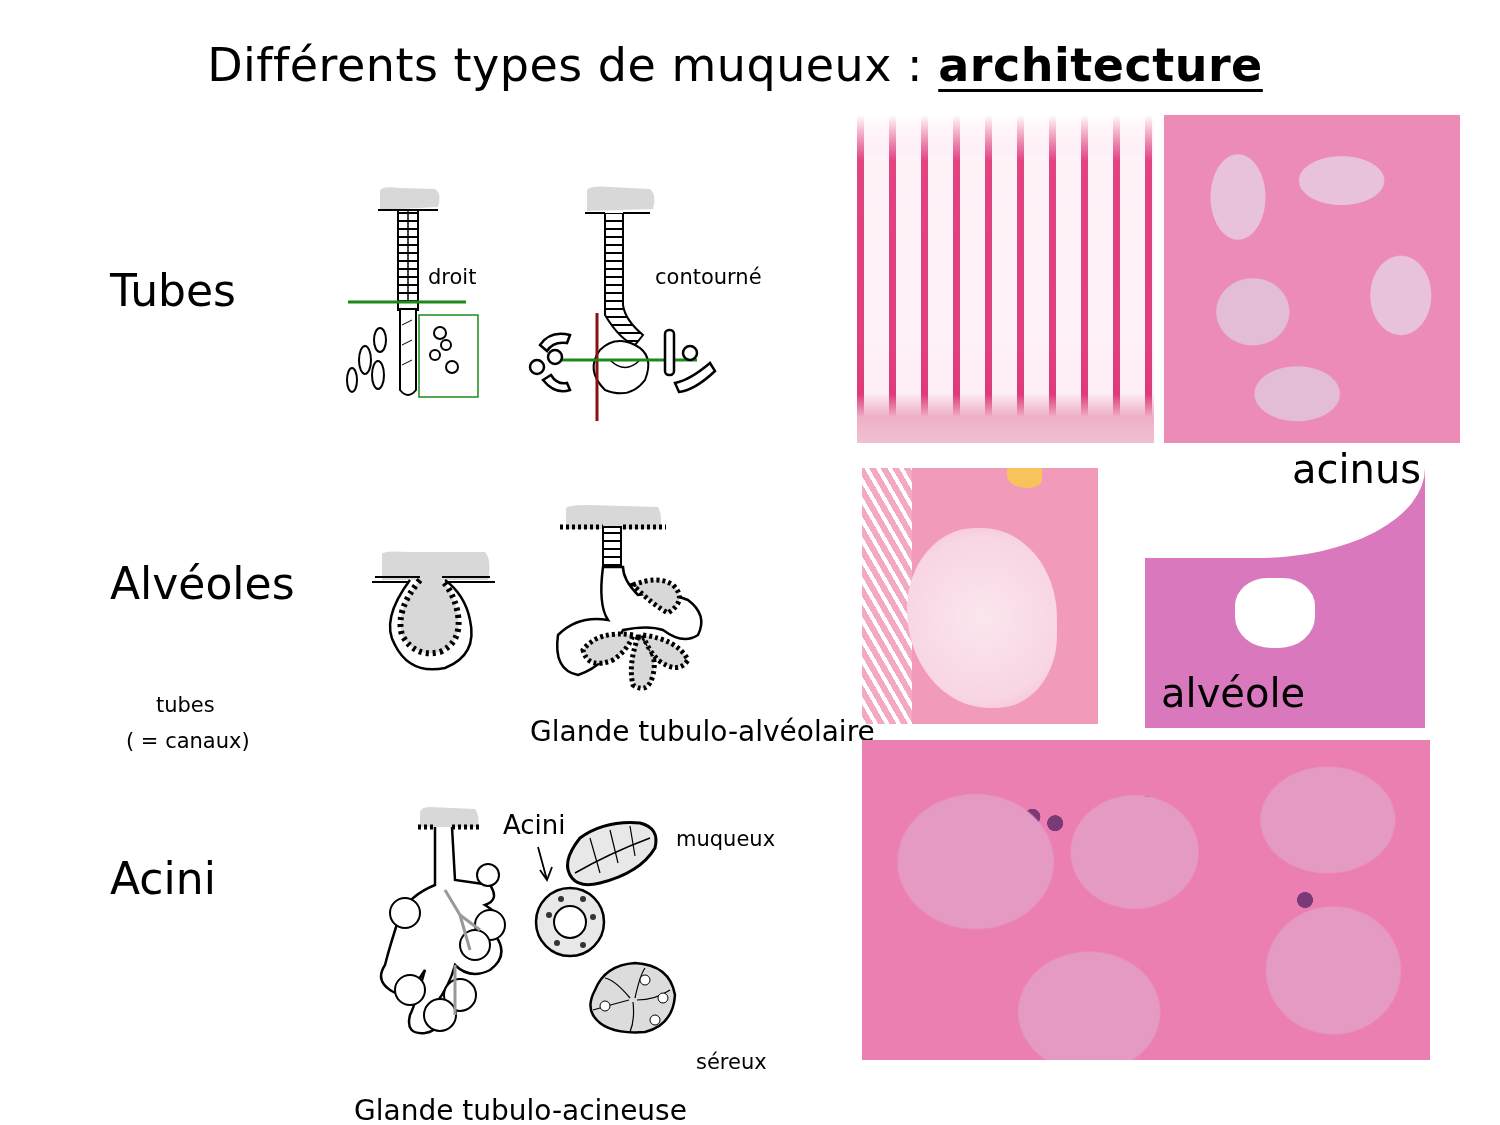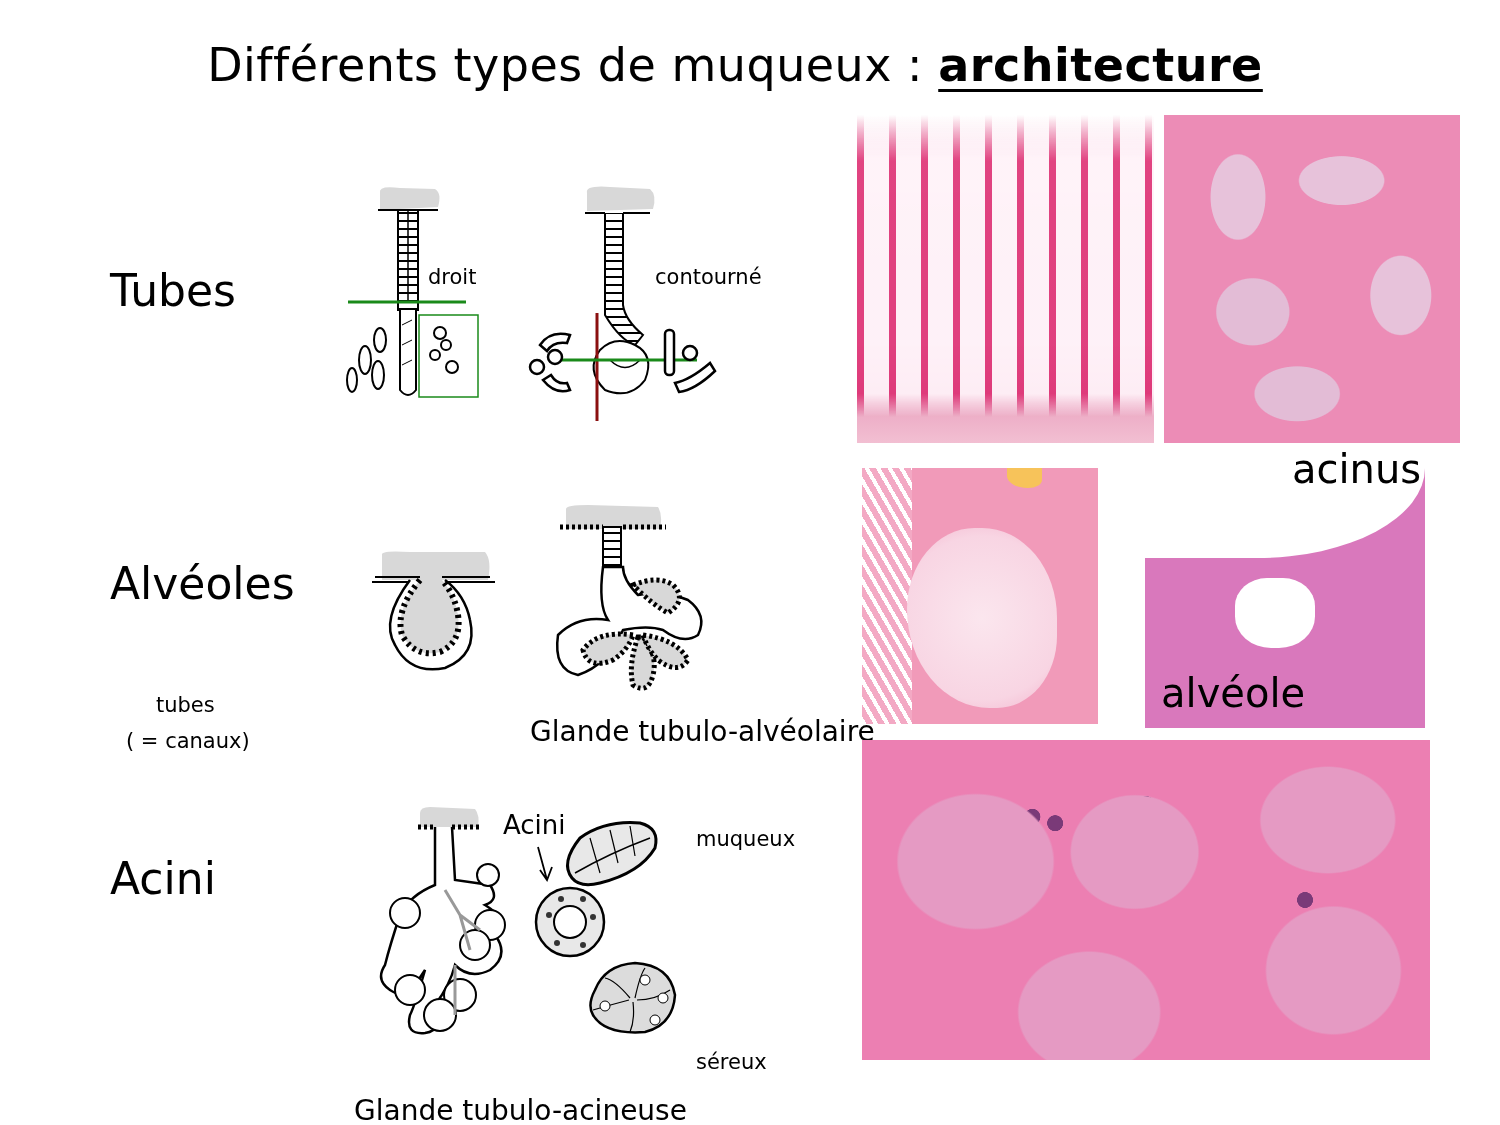--- a/index.html
+++ b/index.html
@@ -140,21 +140,21 @@
 <svg style="left:585px; top:960px;" width="95" height="75" viewBox="0 0 95 75">
   <path d="M10 30 Q20 5 50 3 Q85 5 90 35 Q88 65 60 72 Q20 75 8 55 Q2 45 10 30 Z" fill="#dcdcdc" stroke="#000" stroke-width="2.5"></path>
   <path d="M45 38 Q30 20 20 18 M50 38 Q55 15 60 8 M52 40 Q70 40 85 30 M48 42 Q50 60 45 72 M44 40 Q25 45 8 50" fill="none" stroke="#000" stroke-width="1.2"></path>
   <g fill="#fff" stroke="#000" stroke-width="1">
       <circle cx="60" cy="20" r="5"></circle>
       <circle cx="78" cy="38" r="5"></circle>
       <circle cx="70" cy="60" r="5"></circle>
       <circle cx="20" cy="46" r="5"></circle>
     </g>
 </svg>
-<div class="abs small" style="left:696px; top:827px;">muqueux</div>
+<div class="abs small" style="left:676px; top:827px;">muqueux</div>
 <div class="abs small" style="left:696px; top:1005px;margin-top:45px;">séreux</div>
 
 <div class="histo" style="left:857px; top:115px; width:297px; height:328px; background:linear-gradient(180deg,#ffffff 0%,#fbe4ee 12%,#f6d2e1 30%,#f3c6d9 70%,#eaa2bf 85%,#f2bfd2 100%);">
   <div style="position:absolute; inset:0; background:repeating-linear-gradient(90deg, rgba(220,40,110,0.85) 0 7px, rgba(255,245,250,0.9) 7px 32px);
     -webkit-mask:linear-gradient(180deg,transparent 0%,#000 14%,#000 85%,transparent 92%); mask:linear-gradient(180deg,transparent 0%,#000 14%,#000 85%,transparent 92%);"></div>
 </div>
 <div class="histo" style="left:1164px; top:115px; width:296px; height:328px; background:#e890b8;">
   <div style="position:absolute; inset:0;
     background:
       radial-gradient(ellipse 45px 70px at 25% 25%, #e7c2da 60%, transparent 62%),

